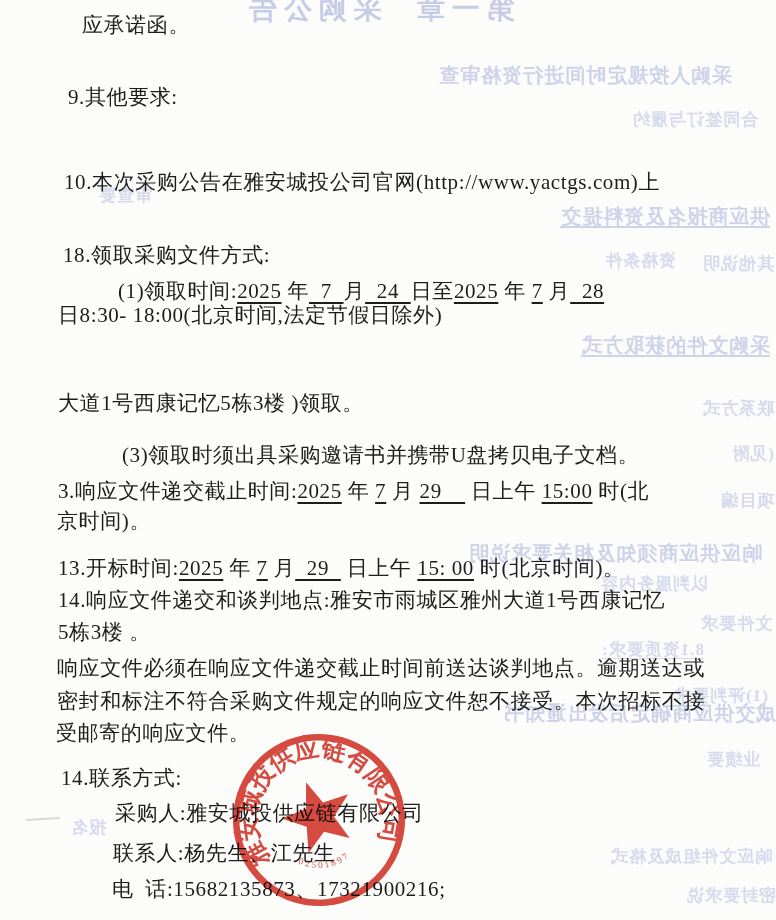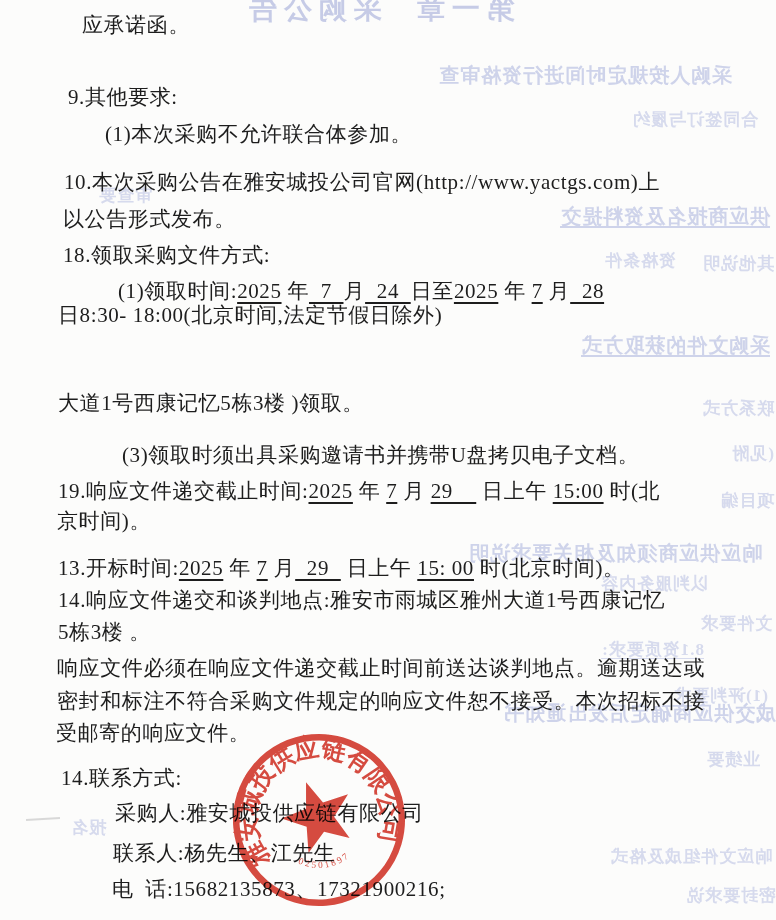--- a/index.html
+++ b/index.html
@@ -101,32 +101,30 @@
   <div class="bleed b14">成交供应商确定后发出通知书</div>
   <div class="bleed b15 f-sm">业绩要</div>
   <div class="bleed b16 f-sm">响应文件组成及格式</div>
   <div class="bleed b17 f-sm">密封要求说</div>
   <div class="bleed b18 f-sm">报名</div>
   <div class="bleed b19 f-sm">审查要</div>
   <div class="scan-dash"></div>
 
   <div class="ln l01">应承诺函。</div>
   <div class="ln l02">9.其他要求:</div>
-  <div class="ln l03">(1)本次采购不允许联合体参加。</div>
   <div class="ln l04">10.本次采购公告在雅安城投公司官网(http://www.yactgs.com)上</div>
-  <div class="ln l05">以公告形式发布。</div>
   <div class="ln l06">18.领取采购文件方式:</div>
 
   <div class="ln l07"><span>(1)领取时间:</span><span class="u">2025</span><span> 年</span><span class="u">  7  </span><span>月</span><span class="u">  24  </span><span>日至</span><span class="u">2025</span><span> 年 </span><span class="u">7</span><span> 月</span><span class="u">  28</span></div>
 
   <div class="ln l08">日8:30- 18:00(北京时间,法定节假日除外)</div>
   <div class="ln l10">大道1号西康记忆5栋3楼 )领取。</div>
   <div class="ln l11">(3)领取时须出具采购邀请书并携带U盘拷贝电子文档。</div>
 
-  <div class="ln l12"><span>19.响应文件递交截止时间:</span><span class="u">2025</span><span> 年 </span><span class="u">7</span><span> 月 </span><span class="u">29    </span><span> 日上午 </span><span class="u">15:00</span><span> 时(北</span></div>
+  <div class="ln l12"><span>3.响应文件递交截止时间:</span><span class="u">2025</span><span> 年 </span><span class="u">7</span><span> 月 </span><span class="u">29    </span><span> 日上午 </span><span class="u">15:00</span><span> 时(北</span></div>
   <div class="ln l13">京时间)。</div>
 
   <div class="ln l14"><span>13.开标时间:</span><span class="u">2025</span><span> 年 </span><span class="u">7</span><span> 月</span><span class="u">  29  </span><span> 日上午 </span><span class="u">15: 00</span><span> 时(北京时间)。</span></div>
 
   <div class="ln l15">14.响应文件递交和谈判地点:雅安市雨城区雅州大道1号西康记忆</div>
   <div class="ln l16">5栋3楼 。</div>
   <div class="ln l17">响应文件必须在响应文件递交截止时间前送达谈判地点。逾期送达或</div>
   <div class="ln l19">受邮寄的响应文件。</div>
   <div class="ln l18">密封和标注不符合采购文件规定的响应文件恕不接受。本次招标不接</div>
   <div class="ln l20">14.联系方式:</div>

